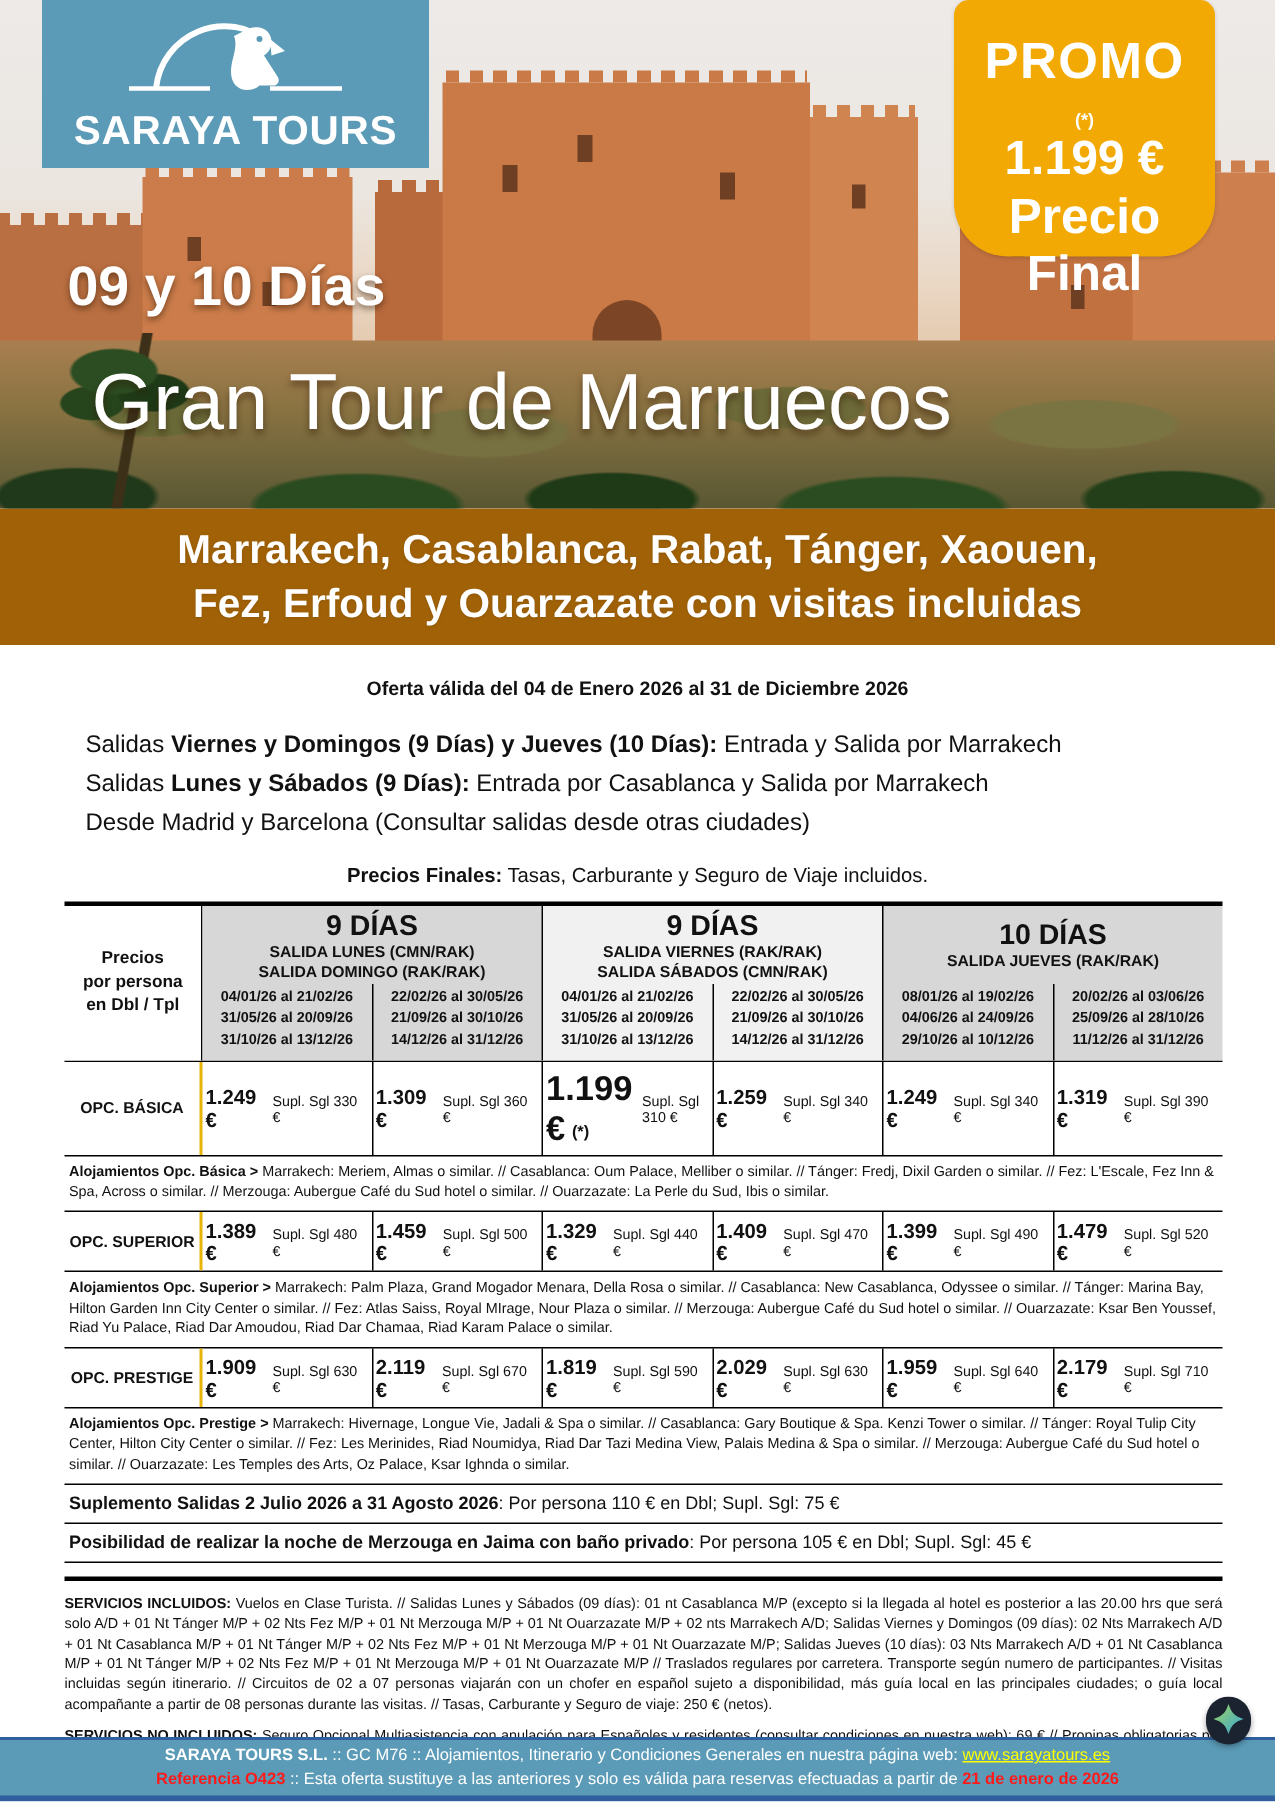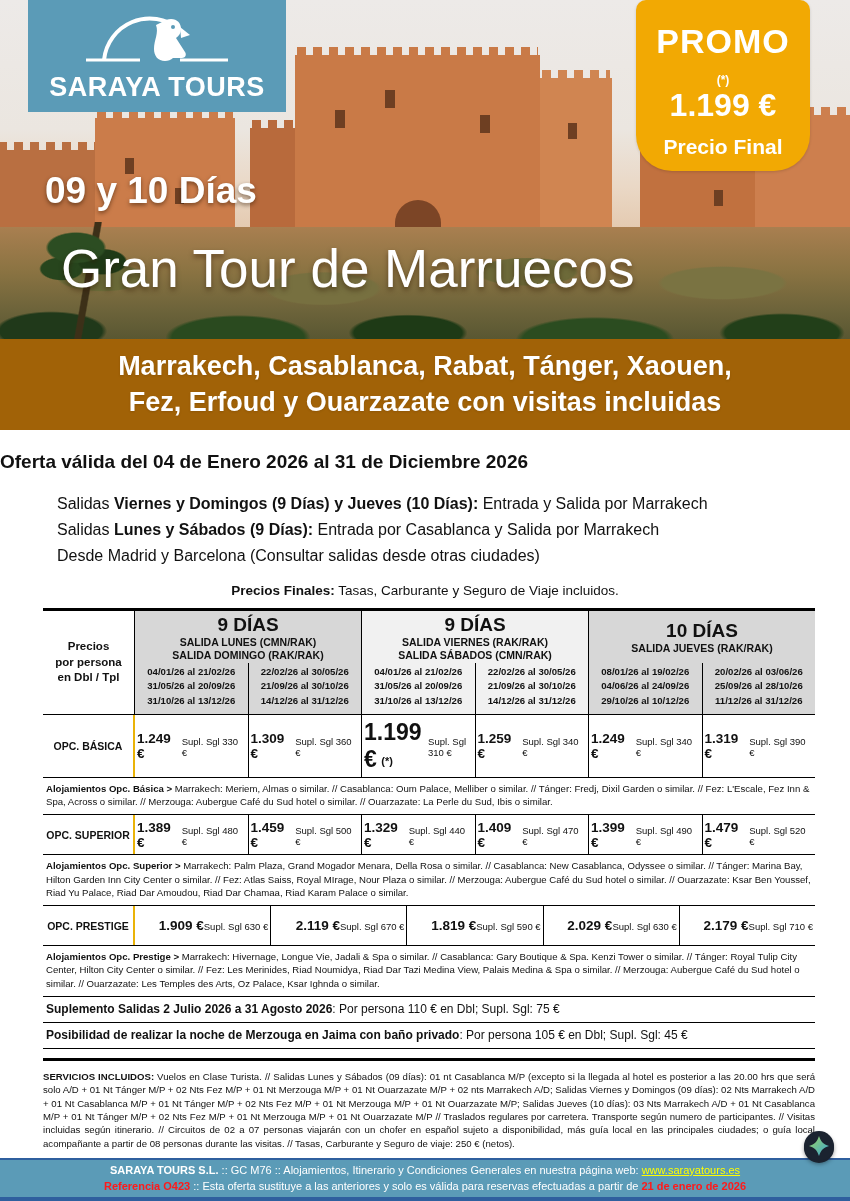--- a/index.html
+++ b/index.html
@@ -41,34 +41,34 @@
           display:flex; flex-direction:column; align-items:center; justify-content:flex-end; padding-bottom:9px; }
   .logo-title { color:#fff; font-weight:bold; font-size:27px; letter-spacing:.5px; margin-top:2px; white-space:nowrap; }
 
   
   .promo { position:absolute; right:40px; top:0; width:174px; height:171px; background:#f2a903;
            border-radius:10px 10px 36px 36px; color:#fff; text-align:center; padding-top:22px;
            box-shadow:0 1px 3px rgba(0,0,0,.15); }
   .promo-label { font-size:34px; font-weight:bold; letter-spacing:1px; }
   .promo-star { font-size:12px; font-weight:bold; margin:12px 0 0; }
   .promo-price { font-size:32px; font-weight:bold; }
-  .promo-final { font-size:21px; font-weight:bold; margin-top:11px; }
+  .promo-final { font-size:33px; font-weight:bold; margin-top:1px; }
 
   .duration { position:absolute; left:45px; top:170px; color:#fff; font-size:37px; font-weight:bold;
               text-shadow:0 2px 4px rgba(45,22,0,.55); }
   .main-title { position:absolute; left:61px; top:238px; color:#fff; font-size:53px; font-weight:normal;
                 letter-spacing:0; white-space:nowrap; text-shadow:0 3px 5px rgba(45,22,0,.5); }
 
   
   .banner { height:91px; background:#a16207; color:#fff; display:flex; flex-direction:column;
             align-items:center; justify-content:center; text-align:center; }
   .banner div { font-size:27px; font-weight:bold; line-height:1.32; text-shadow:0 1px 2px rgba(90,50,0,.25); }
 
   
-  .validity { font-size:19px; font-weight:bold; color:#111; margin-top:21px; }
+  .validity { text-align:center; font-size:13px; font-weight:bold; color:#111; margin-top:21px; }
   .salidas { margin:18px 0 0 57px; font-size:16px; color:#111; line-height:1.62; }
   .finales { text-align:center; font-size:13.5px; color:#111; margin-top:14px; }
   .b { font-weight:bold; }
 
   
   .ptable { margin:10px 0 0 43px; width:772px; border-top:3px solid #000; color:#111; }
   .thead { display:flex; border-bottom:1px solid #000; }
   .corner { width:92px; border-right:1px solid #000; background:#fff; display:flex; flex-direction:column;
             align-items:center; justify-content:center; text-align:center; font-weight:bold; font-size:11.5px;
             line-height:1.35; }
@@ -317,20 +317,24 @@
         </div>
       <div class="pcell">
           <span class="pmain">1.819 €</span>
           <span class="psub">Supl. Sgl 590 €</span>
         </div>
       <div class="pcell">
           <span class="pmain">2.029 €</span>
           <span class="psub">Supl. Sgl 630 €</span>
         </div>
       <div class="pcell">
+          <span class="pmain">1.959 €</span>
+          <span class="psub">Supl. Sgl 640 €</span>
+        </div>
+      <div class="pcell">
           <span class="pmain">2.179 €</span>
           <span class="psub">Supl. Sgl 710 €</span>
         </div>
     </div>
     <div class="noterow"><span class="b">Alojamientos Opc. Prestige &gt;</span><span> Marrakech: Hivernage, Longue Vie, Jadali &amp; Spa o similar. // Casablanca: Gary Boutique &amp; Spa. Kenzi Tower o similar. // Tánger: Royal Tulip City Center, Hilton City Center o similar. // Fez: Les Merinides, Riad Noumidya, Riad Dar Tazi Medina View, Palais Medina &amp; Spa o similar. // Merzouga: Aubergue Café du Sud hotel o similar.  // Ouarzazate: Les Temples des Arts, Oz Palace, Ksar Ighnda o similar.</span></div>
   </div>
 
   <div class="supl"><span class="b">Suplemento Salidas 2 Julio 2026  a 31 Agosto 2026</span><span>: Por persona 110 € en Dbl;  Supl. Sgl: 75 €</span></div>
   <div class="supl"><span class="b">Posibilidad de realizar la noche de Merzouga en Jaima con baño privado</span><span>: Por persona 105 € en Dbl; Supl. Sgl: 45 €</span></div>
   <div class="thickrule"></div>

